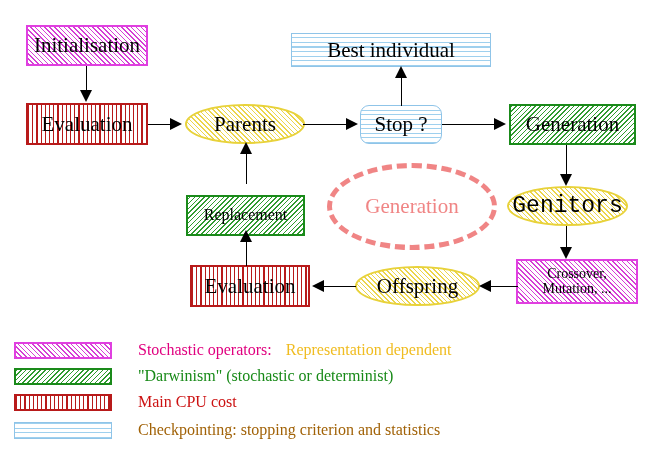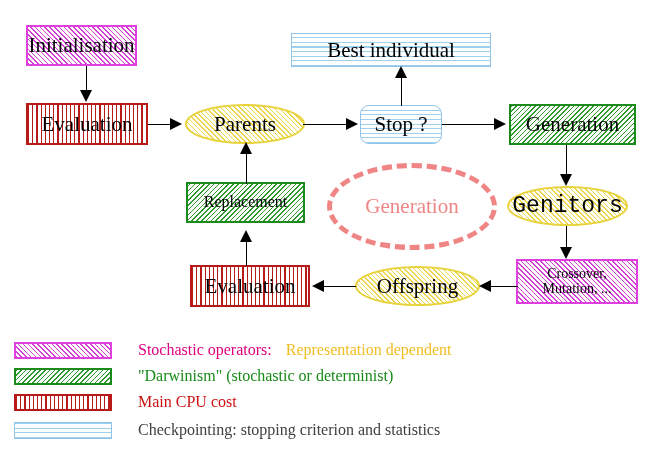--- a/index.html
+++ b/index.html
@@ -94,28 +94,28 @@
   #legend{position:absolute;left:0;top:338px;width:662px;}
   .leg-row{position:absolute;left:14px;height:24px;display:flex;align-items:center;}
   .leg-swatch{
     width:98px;height:17px;box-sizing:border-box;flex:none;
   }
   .leg-text{margin-left:26px;white-space:nowrap;font-size:16px;}
   .t-magenta{color:#e0007f;}
   .t-gold{color:#f0bc20;}
   .t-green{color:#188a18;}
   .t-red{color:#cc1111;}
-  .t-blue{color:#404040;font-family:Liberation Serif, serif;}
+  .t-blue{color:#a16207;font-family:Liberation Serif, serif;}
 </style>
 </head>
 <body>
 
 <div id="stage">
 
-  <div class="node fill-magenta" style="left:26px;top:25px;width:111px;height:41px;font-size:21px;">
+  <div class="node fill-magenta" style="left:26px;top:25px;width:122px;height:41px;font-size:21px;">
     <span class="lbl">Initialisation</span>
   </div>
 
   <div class="node fill-red" style="left:26px;top:103px;width:122px;height:42px;font-size:21px;">
     <span class="lbl">Evaluation</span>
   </div>
 
   <div class="node fill-yellow ellipse" style="left:185px;top:104px;width:120px;height:40px;font-size:21px;">
     <span class="lbl">Parents</span>
   </div>
@@ -125,21 +125,21 @@
   </div>
 
   <div class="node fill-blue rounded" style="left:360px;top:105px;width:82px;height:39px;font-size:21px;">
     <span class="lbl">Stop ?</span>
   </div>
 
   <div class="node fill-green" style="left:509px;top:104px;width:127px;height:41px;font-size:21px;">
     <span class="lbl">Generation</span>
   </div>
 
-  <div class="node fill-green" style="left:186px;top:182px;width:119px;height:41px;font-size:16px;">
+  <div class="node fill-green" style="left:186px;top:195px;width:119px;height:41px;font-size:16px;">
     <span class="lbl">Replacement</span>
   </div>
 
   <div class="gen-ellipse" style="left:327px;top:163px;width:170px;height:87px;font-size:21px;">
     <span class="lbl">Generation</span>
   </div>
 
   <div class="node fill-yellow ellipse" style="left:507px;top:186px;width:121px;height:40px;font-size:23px;font-family:Liberation Mono, monospace;">
     <span class="lbl">Genitors</span>
   </div>

